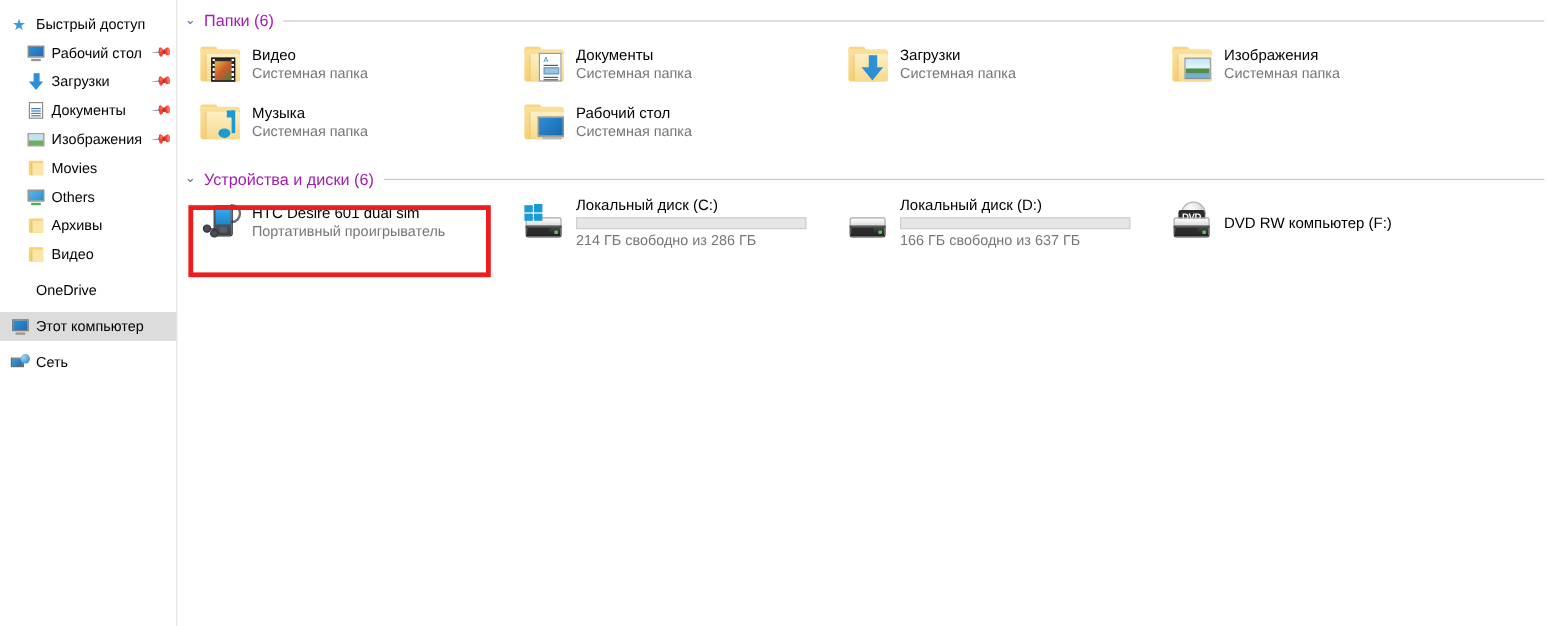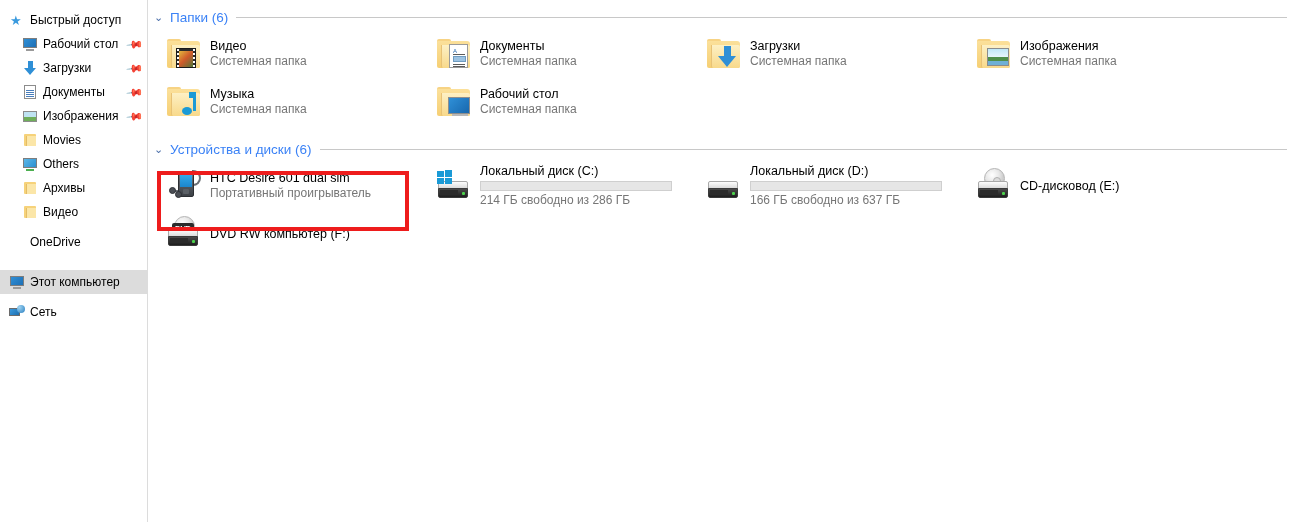--- a/index.html
+++ b/index.html
@@ -65,21 +65,21 @@
     padding-left: 6px;
     margin-top: 6px;
   }
   .chev {
     width: 12px; height: 12px;
     margin-right: 4px;
     flex: 0 0 12px;
     position: relative;
   }
   .group-title {
-    color: #3b82f6;
+    color: #a21caf;
     font-size: 13.5px;
     white-space: nowrap;
     margin-right: 8px;
   }
   .group-rule {
     flex: 1 1 auto;
     height: 1px;
     background: #c8c8c8;
     margin-right: 2px;
   }
@@ -353,21 +353,21 @@
       <span class="nav-label">Видео</span>
     </div>
 
     <div class="nav-item lvl0" style="margin-top:6px">
       <span class="nav-ico">
         <span class="cloud"><b class="b1"></b><b class="b2"></b><b class="b3"></b></span>
       </span>
       <span class="nav-label">OneDrive</span>
     </div>
 
-    <div class="nav-item lvl0 selected" style="margin-top:16px">
+    <div class="nav-item lvl0 selected" style="margin-top:6px">
       <span class="nav-ico">
         <span class="monitor">
             <span class="mon-screen"></span>
             <span class="mon-base"></span>
           </span>
       </span>
       <span class="nav-label">Этот компьютер</span>
     </div>
 
     <div class="nav-item lvl0" style="margin-top:6px">
@@ -566,34 +566,20 @@
         </span>
         <span class="tbody">
           <span class="t1">Локальный диск (D:)</span>
           <span class="bar-outer">
             <span class="bar-fill" id="bar-d" style="width: 74%; background: rgb(38, 160, 218);"></span>
           </span>
           <span class="t2">166 ГБ свободно из 637 ГБ</span>
         </span>
       </div>
 
-      <div class="tile">
-        <span class="ticon">
-          <span class="hdd">
-              <span class="disc"></span>
-              <span class="hdd-top"></span>
-              <span class="hdd-body"></span>
-              <span class="hdd-front"></span>
-              <span class="hdd-led"></span>
-            </span>
-        </span>
-        <span class="tbody">
-          <span class="t1">CD-дисковод (E:)</span>
-        </span>
-      </div>
 
       <div class="tile">
         <span class="ticon">
           <span class="hdd">
             <span class="disc"></span>
             <span class="dvd-tag">DVD</span>
             <span class="hdd-top"></span>
               <span class="hdd-body"></span>
               <span class="hdd-front"></span>
               <span class="hdd-led"></span>

